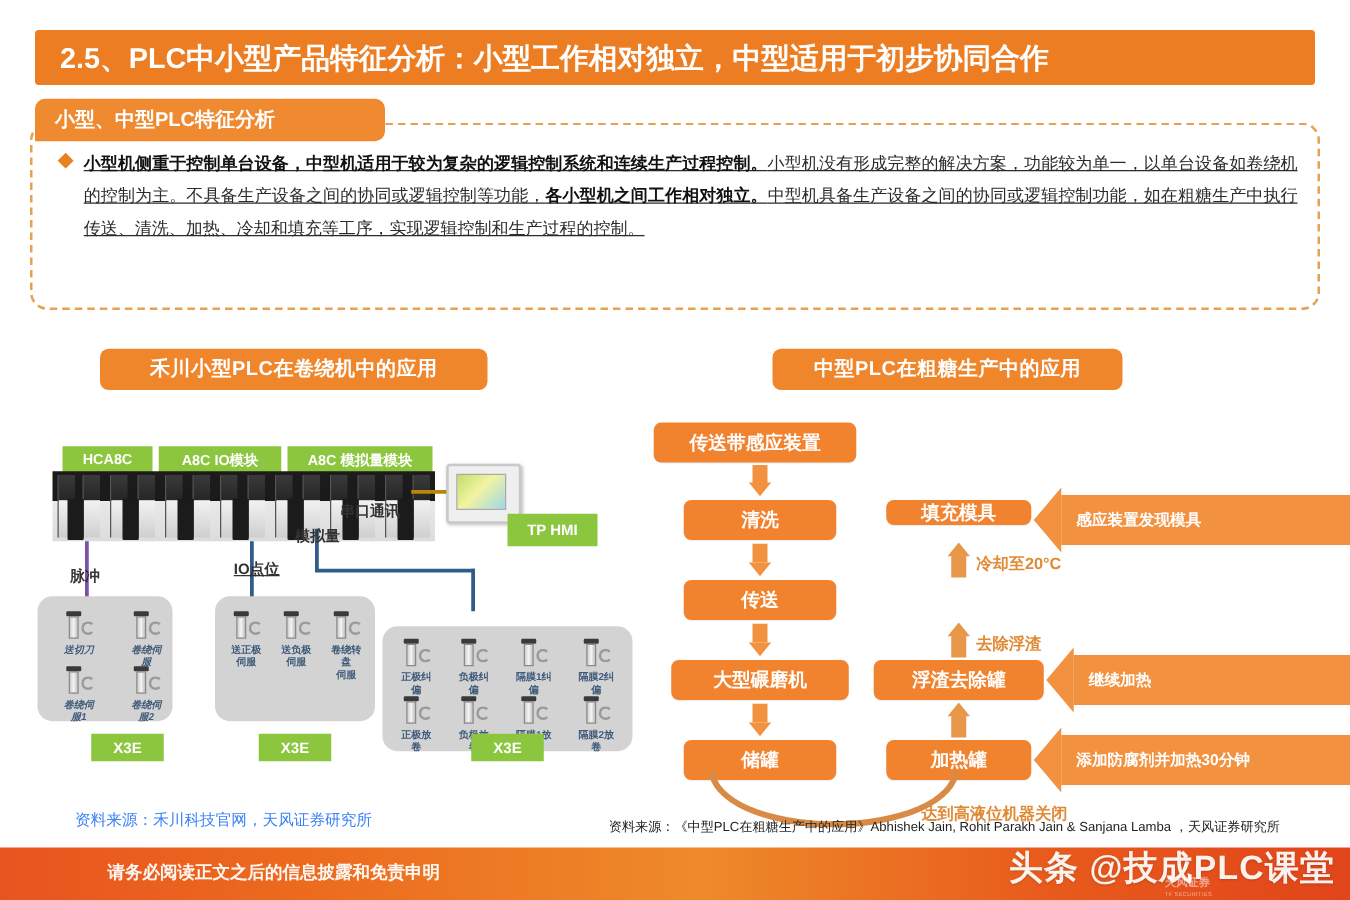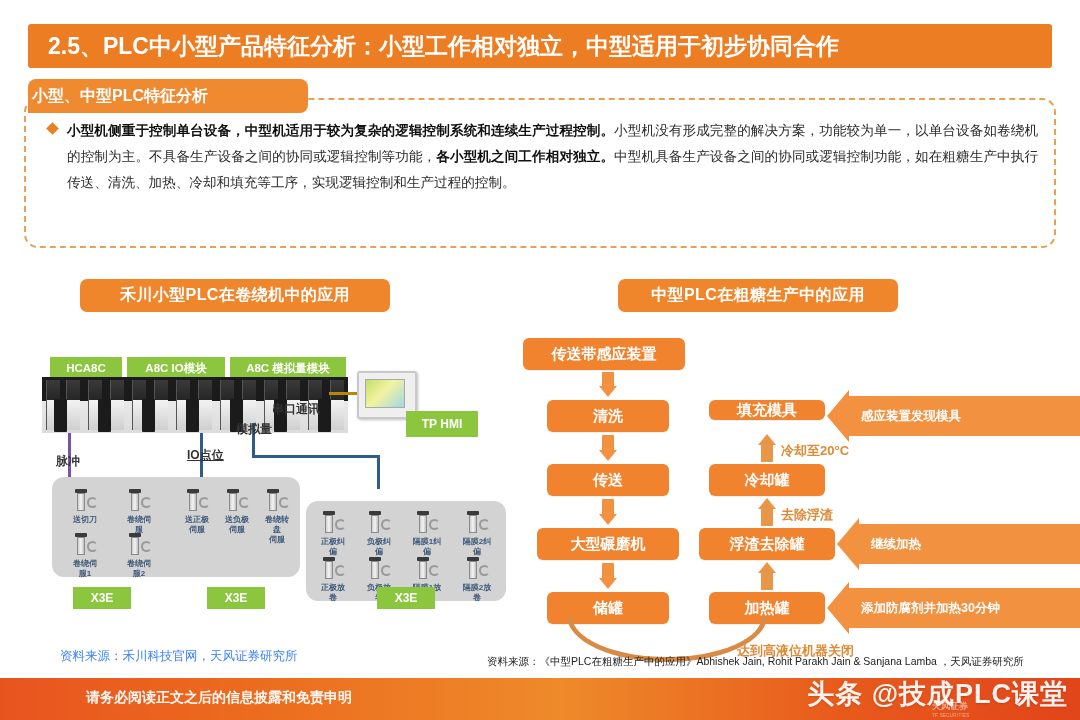--- a/index.html
+++ b/index.html
@@ -19,38 +19,39 @@
   }
   .title-bar .title-text {
     color: #ffffff; font-size: 23px; font-weight: bold; letter-spacing: 0px;
     white-space: nowrap;
   }
 
   
   .sub-tab {
     position: absolute; left: 28px; top: 79px; width: 280px; height: 34px;
     background: #F08A31; border-radius: 8px 8px 8px 0;
-    display: flex; align-items: center; padding-left: 4px; z-index: 5;
+    display: flex; align-items: center; padding-left: 16px; z-index: 5;
   }
   .sub-tab .sub-tab-text { color: #ffffff; font-size: 16px; font-weight: bold; }
 
   
   .dash-box {
     position: absolute; left: 24px; top: 98px; width: 1032px; height: 150px;
     border: 2px dashed #E8A055; border-radius: 14px;
     background: #ffffff;
   }
   .bullet-row { position: absolute; left: 22px; top: 18px; width: 990px; display: flex; }
   .bullet-diamond {
     width: 9px; height: 9px; background: #E8811F; transform: rotate(45deg);
     margin-top: 6px; margin-right: 10px; flex: 0 0 auto;
   }
   .para {
     font-size: 13.6px; color: #2b2b2b; line-height: 26px; text-align: justify;
     width: 975px;
+    text-decoration: underline;
   }
   .para b { font-weight: bold; color: #111; }
 
   
   .pill {
     position: absolute; background: #F0862B; border-radius: 7px;
     display: flex; align-items: center; justify-content: center;
     color: #fff; font-size: 16px; font-weight: bold; letter-spacing: .4px;
   }
   #pill-left  { left: 80px;  top: 279px; width: 310px; height: 33px; }
@@ -106,21 +107,21 @@
   .conn { position: absolute; background: #2F5C8A; }
   .conn-purple { position: absolute; background: #7B52A8; }
 
   .lbl-pulse  { position: absolute; left: 32px;  top: 108px; font-size: 12px; font-weight: bold; color: #333; }
   .lbl-io     { position: absolute; left: 163px; top: 102px; font-size: 12px; font-weight: bold; color: #333; text-decoration: underline; }
   .lbl-analog { position: absolute; left: 212px; top: 76px;  font-size: 12px; font-weight: bold; color: #333; }
 
   .servo-group {
     position: absolute; background: #D3D3D3; border-radius: 12px;
   }
-  #grp1 { left: 28px;  top: 132px; width: 140px; height: 100px; }
+  #grp1 { left: 6px;  top: 132px; width: 108px; height: 100px; font-style: italic; }
   #grp2 { left: 148px; top: 132px; width: 128px; height: 100px; }
   #grp3 { left: 282px; top: 132px; width: 200px; height: 100px; margin-top: 24px; }
 
   .servo { position: absolute; width: 30px; }
   .servo-icon {
     position: relative; width: 30px; height: 24px; margin: 0 auto;
   }
   .servo-icon .cap { position: absolute; left: 5px; top: 0; width: 12px; height: 4px; background: #3a3a3a; border-radius: 1px; }
   .servo-icon .body { position: absolute; left: 7px; top: 4px; width: 8px; height: 18px; background: linear-gradient(90deg,#cfcfcf,#f5f5f5,#bdbdbd); border: 1px solid #8a8a8a; }
   .servo-icon .motor { position: absolute; left: 17px; top: 8px; width: 11px; height: 11px; border: 2px solid #9a9a9a; border-radius: 50%; border-right-color: transparent; }
@@ -427,21 +428,20 @@
 
   <div class="flow">
 
     <div class="fbox" id="f-sensor">传送带感应装置</div>
     <div class="fbox" id="f-wash">清洗</div>
     <div class="fbox" id="f-convey">传送</div>
     <div class="fbox" id="f-mill">大型碾磨机</div>
     <div class="fbox" id="f-store">储罐</div>
 
     <div class="fbox" id="f-fill">填充模具</div>
-    <div class="fbox" id="f-cool">冷却罐</div>
     <div class="fbox" id="f-scum">浮渣去除罐</div>
     <div class="fbox" id="f-heat">加热罐</div>
 
     <div class="arr-shaft" style="left:97px; top:42px; width:12px; height:15px;"></div>
     <div class="arr-head-d" style="left:94px; top:56px;"></div>
 
     <div class="arr-shaft" style="left:97px; top:105px; width:12px; height:15px;"></div>
     <div class="arr-head-d" style="left:94px; top:120px;"></div>
 
     <div class="arr-shaft" style="left:97px; top:169px; width:12px; height:15px;"></div>

